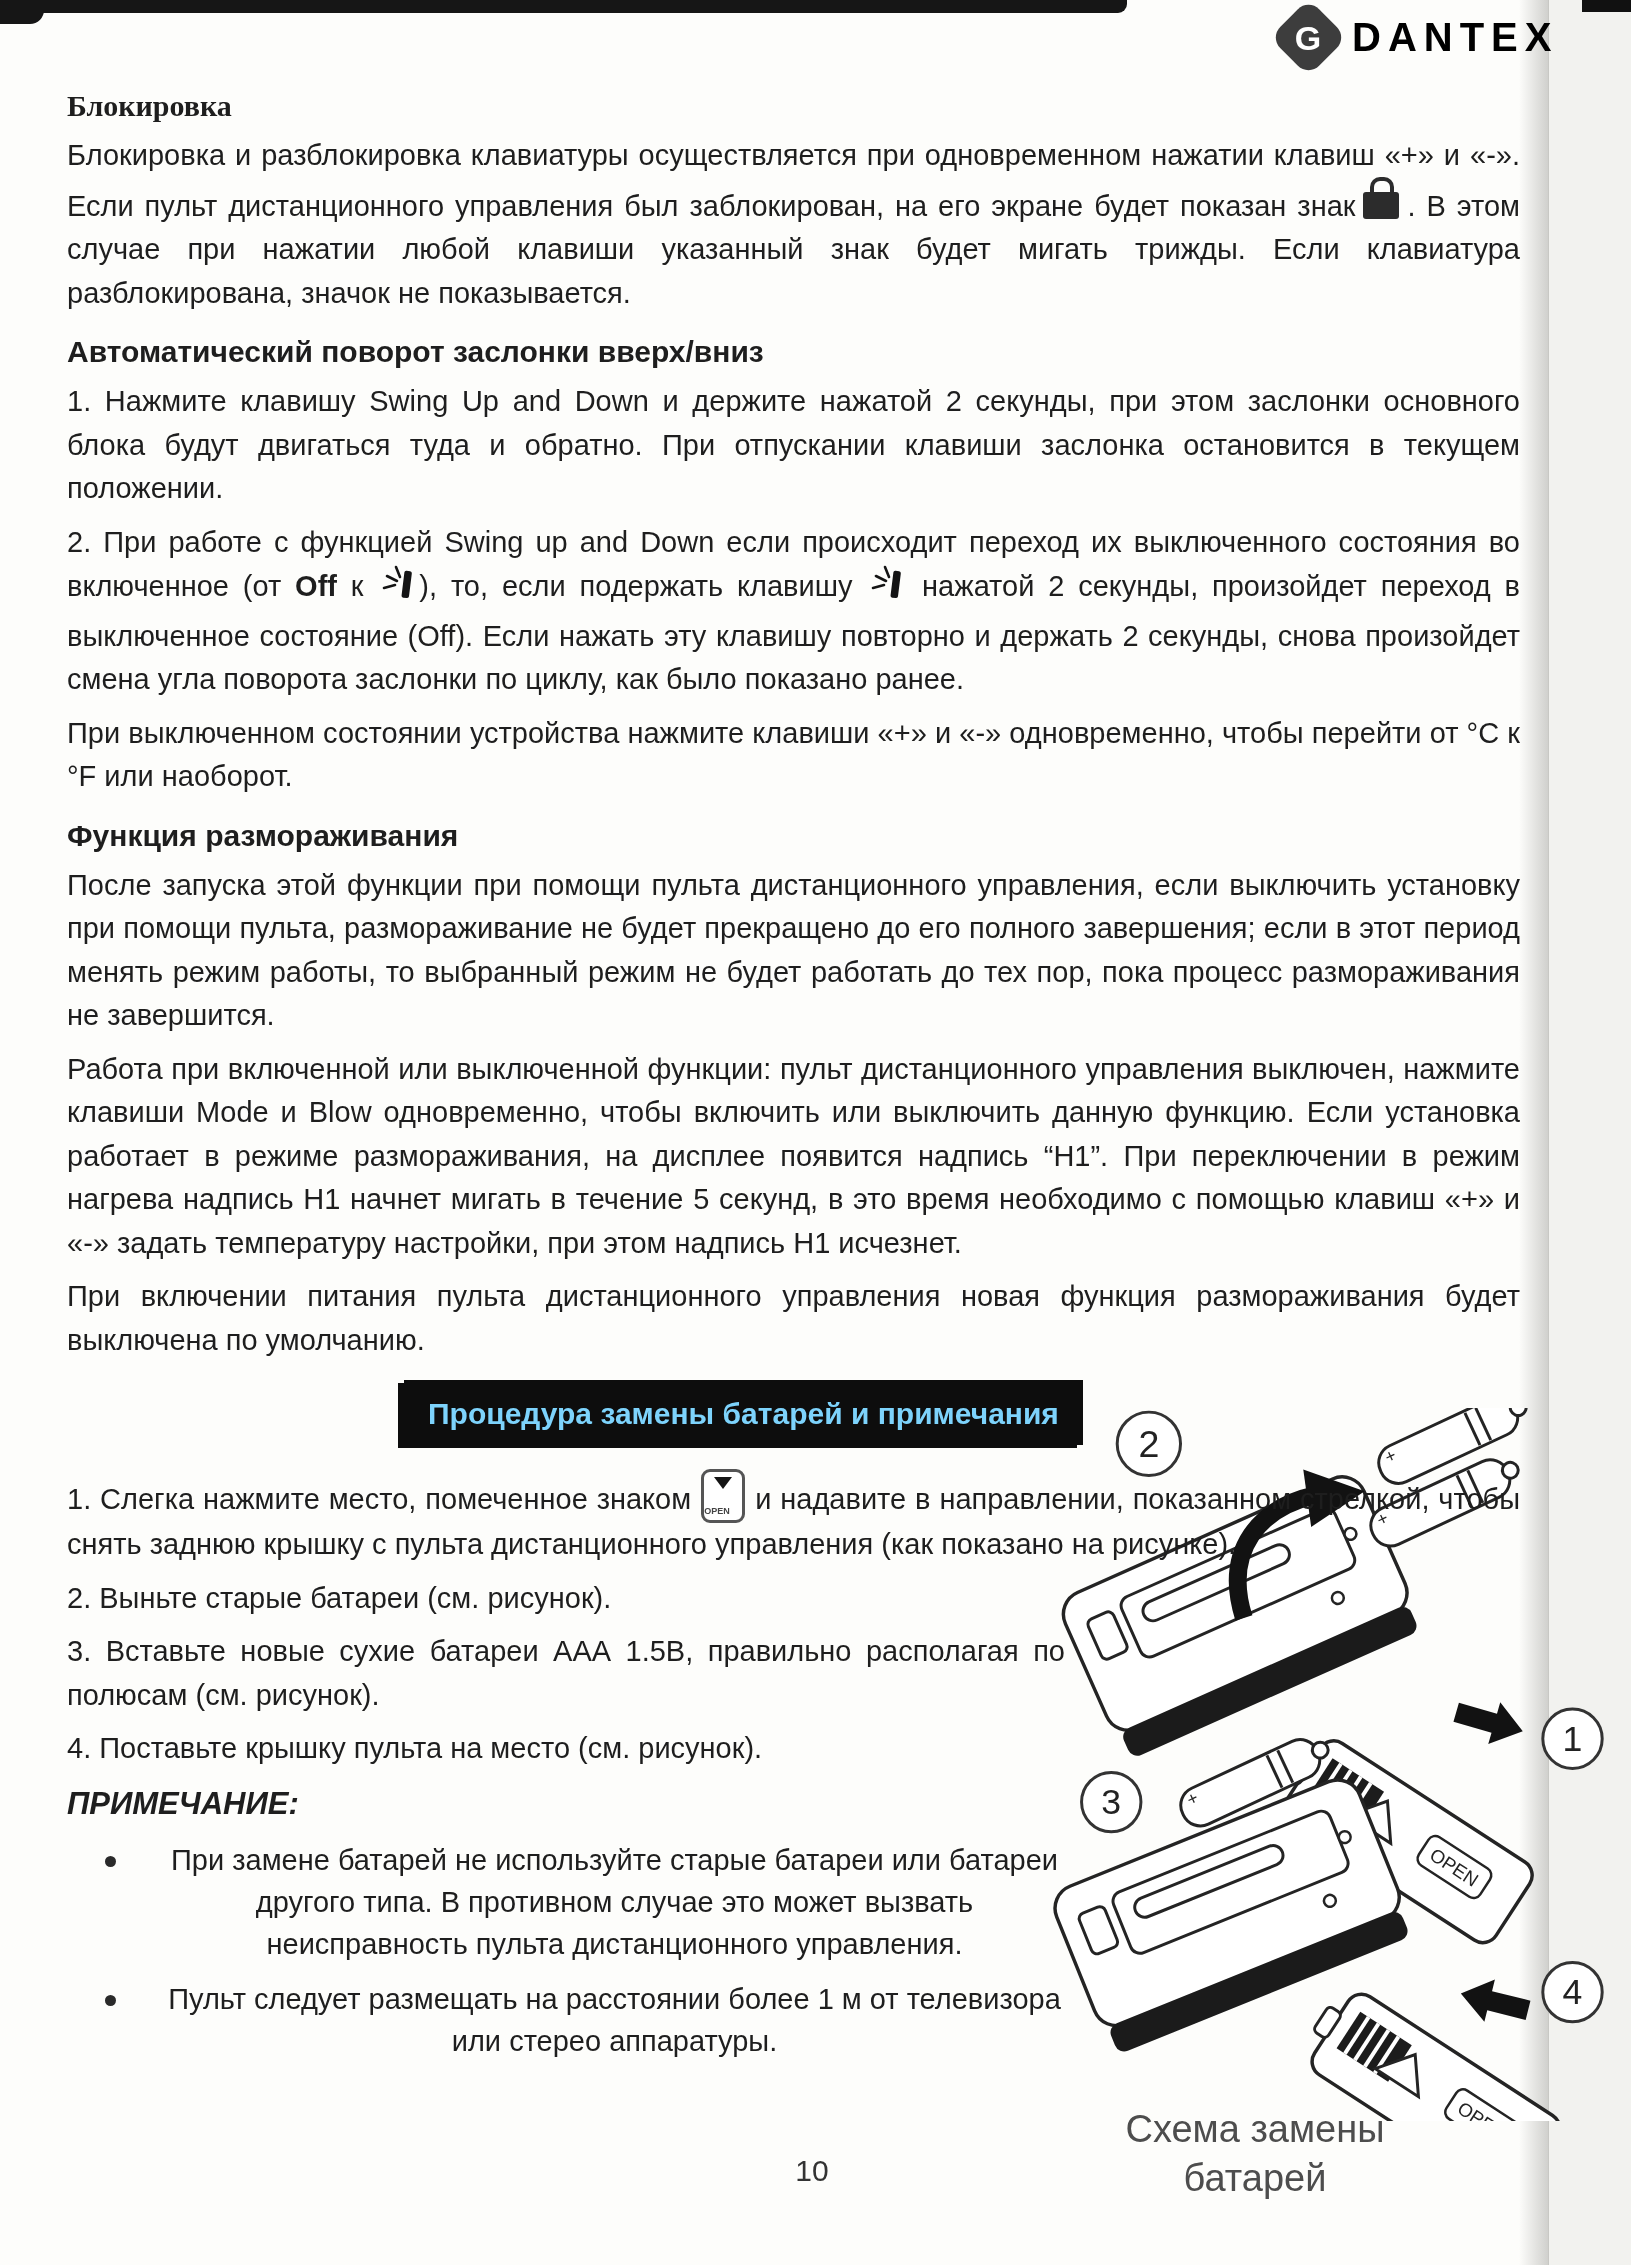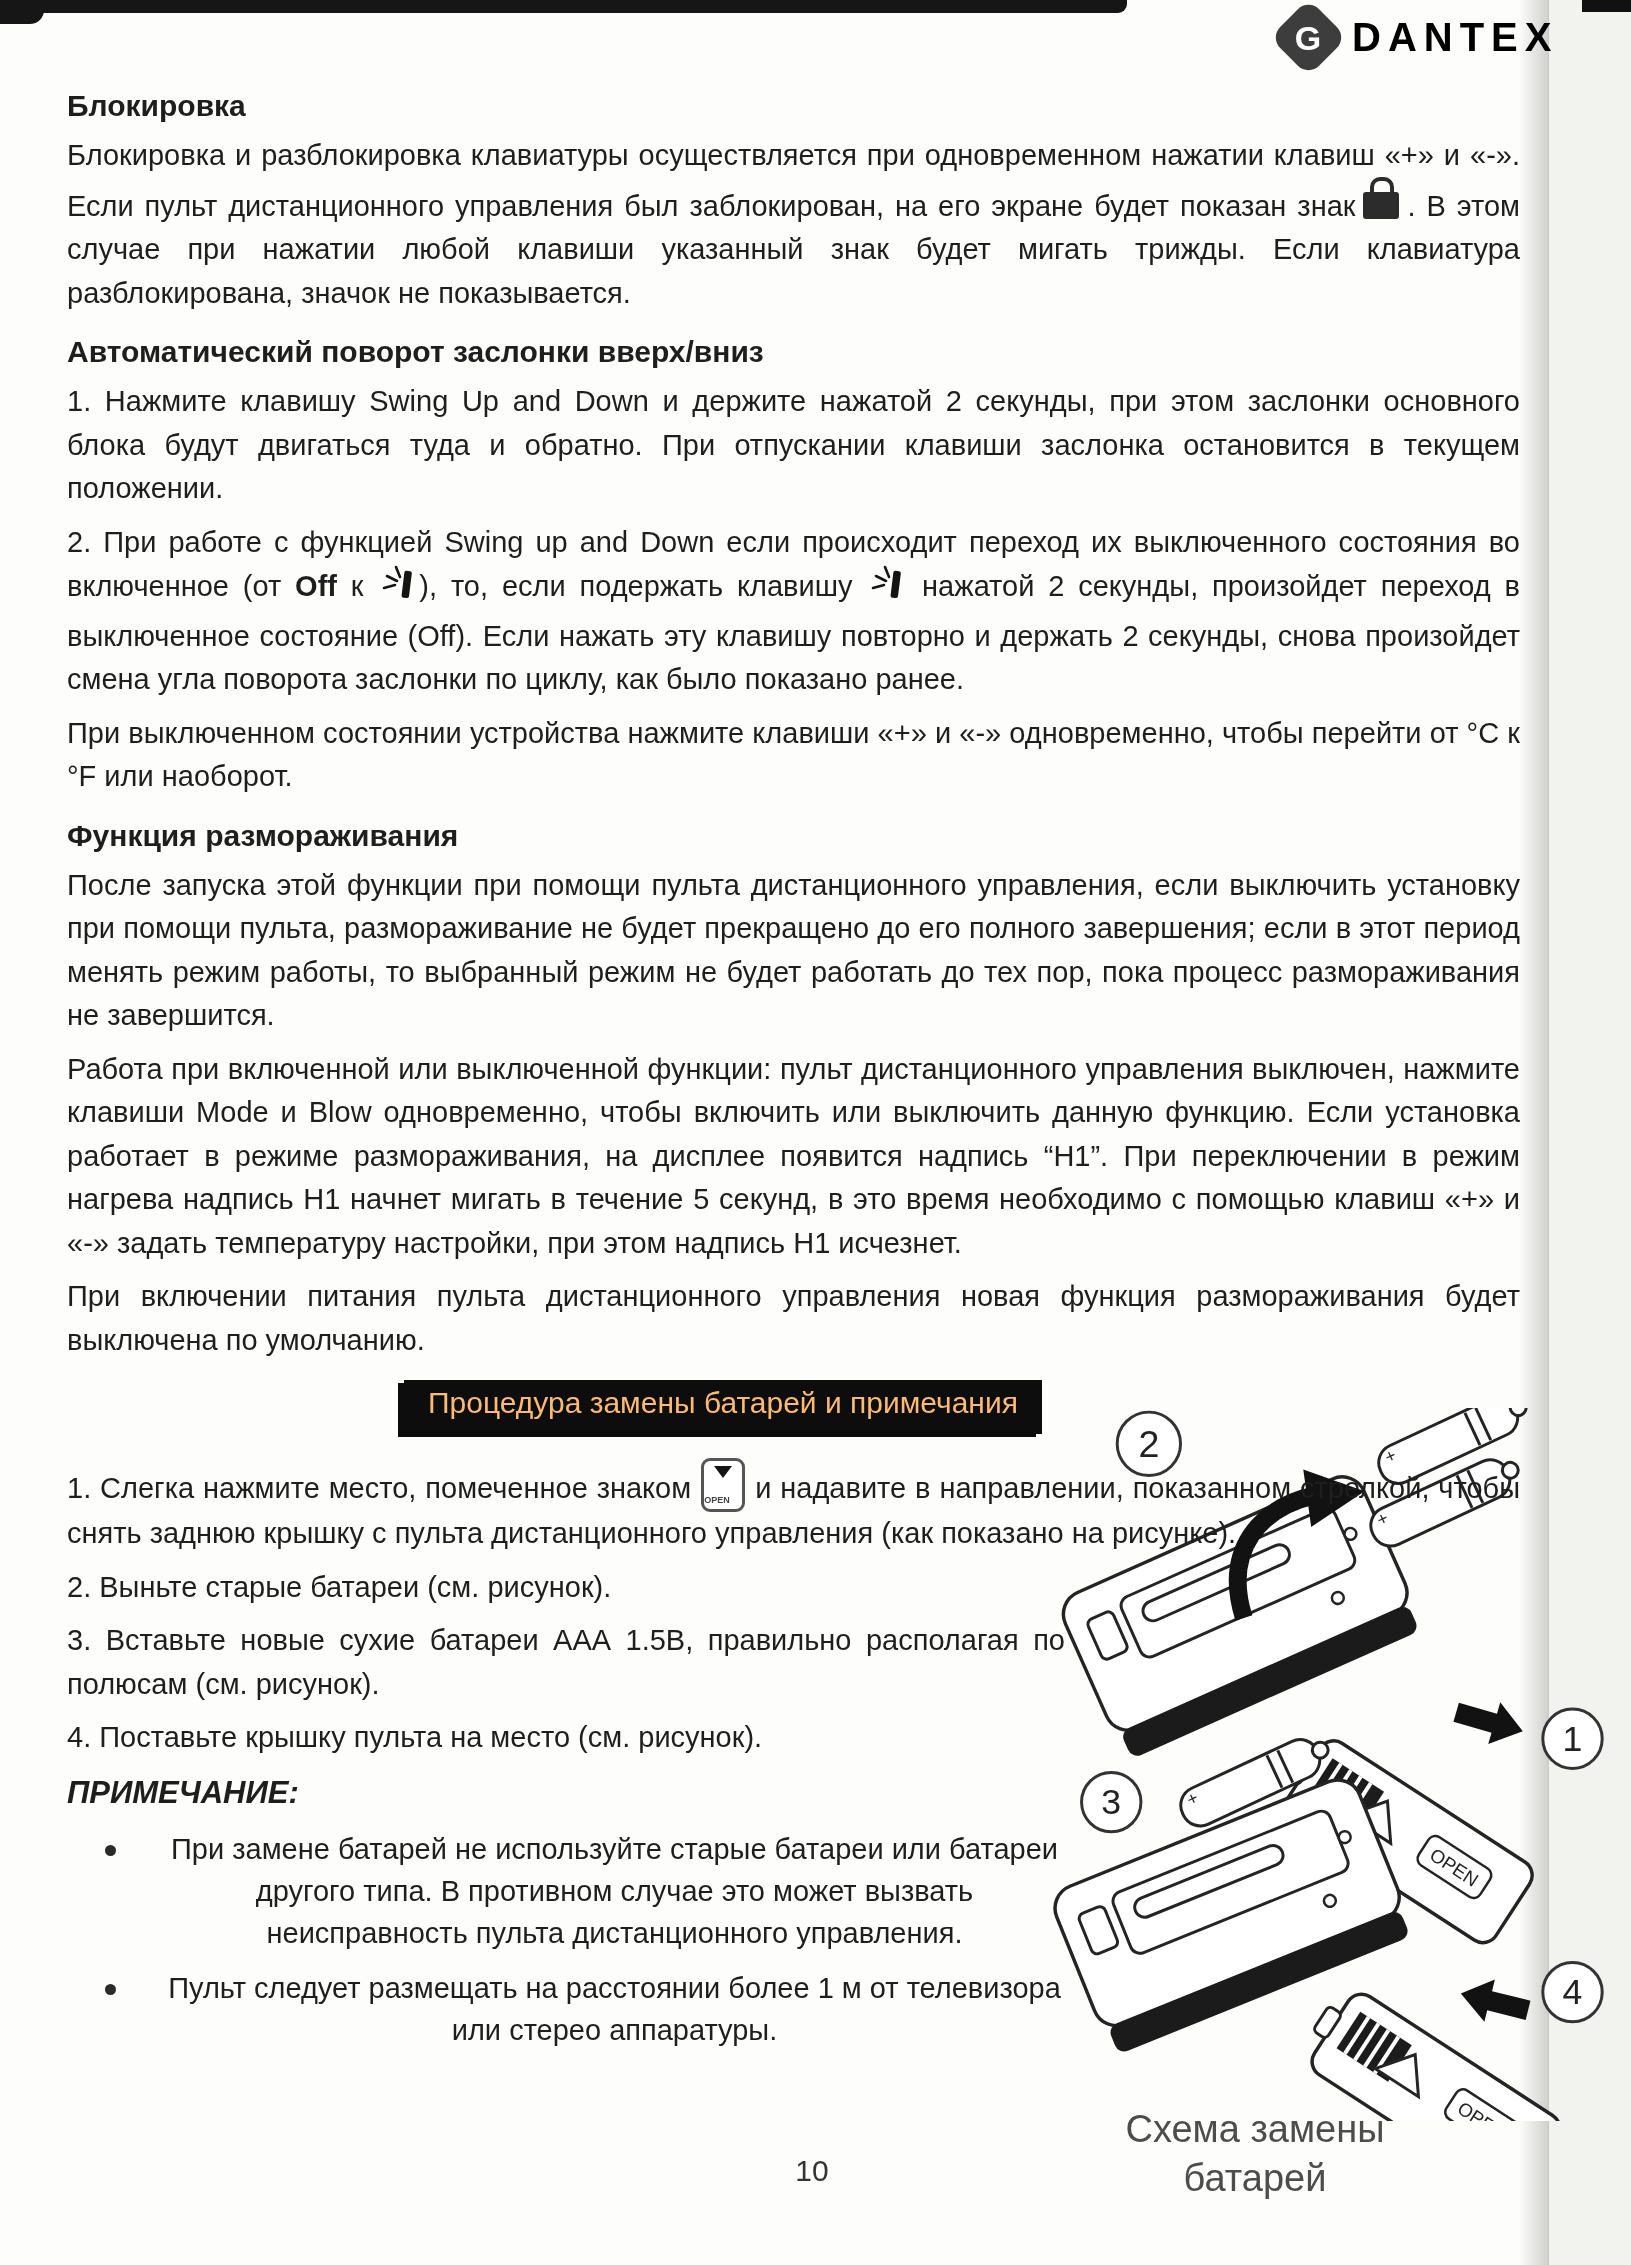--- a/index.html
+++ b/index.html
@@ -19,39 +19,39 @@
   
   .logo{position:absolute;top:10px;left:1275px;display:flex;align-items:center;gap:16px;z-index:3;}
   .logo-mark{width:55px;height:55px;background:#3d3d3d;border-radius:15px;transform:rotate(45deg);
     display:flex;align-items:center;justify-content:center;margin-left:6px;}
   .logo-mark span{transform:rotate(-45deg);color:#fff;font-weight:bold;font-size:34px;line-height:1;}
   .logo-text{font-size:40px;font-weight:bold;color:#000000;letter-spacing:7px;}
   
   .content{position:absolute;left:67px;top:83px;width:1453px;font-size:29px;line-height:1.5;z-index:2;}
   .content p{margin:0 0 10px;text-align:justify;text-align-last:left;}
   h2{font-size:30px;margin:14px 0 6px;font-weight:bold;}
-  h2.first{margin-top:0;}
+  h2.first{margin-top:0;font-family:Liberation Serif, serif;}
   
   .lock-icon{display:inline-block;position:relative;width:36px;height:27px;background:#2c2c2c;border-radius:3px;
     vertical-align:-3px;margin:14px 8px 0 8px;}
   .lock-icon::before{content:"";position:absolute;left:7px;top:-15px;width:16px;height:13px;
     border:4px solid #2c2c2c;border-bottom:none;border-radius:10px 10px 0 0;}
   
   .swing-icon{display:inline-block;vertical-align:-6px;margin:0 4px;}
   
   .open-icon{display:inline-block;position:relative;width:38px;height:48px;border:3px solid #555;
     border-radius:9px;vertical-align:-14px;margin:0 10px;background:#fff;}
   .open-tri{position:absolute;top:5px;left:50%;transform:translateX(-50%);width:0;height:0;
     border-left:9px solid transparent;border-right:9px solid transparent;border-top:12px solid #141414;}
   .open-lbl{position:absolute;bottom:2px;left:0;right:0;font-size:9px;font-weight:bold;color:#444;
     text-align:center;letter-spacing:0;}
   
   .banner-wrap{margin:18px 0 24px 337px;}
-  .banner{display:inline-block;background:#0d0d0d;color:#fdba74;font-weight:normal;font-size:30px;
-    padding:0 24px 9px;box-shadow:-6px 3px 0 0 #0d0d0d;}
+  .banner{display:inline-block;background:#0d0d0d;color:#7dd3fc;font-weight:bold;font-size:30px;
+    padding:11px 24px 9px;box-shadow:-6px 3px 0 0 #0d0d0d;}
   
   .col-left{width:998px;}
   .note-title{font-size:31px;margin:10px 0 12px;font-style:italic;}
   ul.bullets{list-style:none;margin:0;padding:0;}
   ul.bullets li{position:relative;padding-left:97px;margin-bottom:13px;line-height:1.45;text-align:center;}
   ul.bullets li::before{content:"";position:absolute;left:38px;top:17px;width:11px;height:11px;border-radius:50%;background:#2a2a2a;}
   
   .figure{position:absolute;left:1038px;top:1408px;width:584px;height:713px;z-index:1;}
   .fig-caption{position:absolute;left:1077px;top:2105px;width:356px;text-align:center;
     color:#4d4d4d;font-size:38px;line-height:1.3;}

